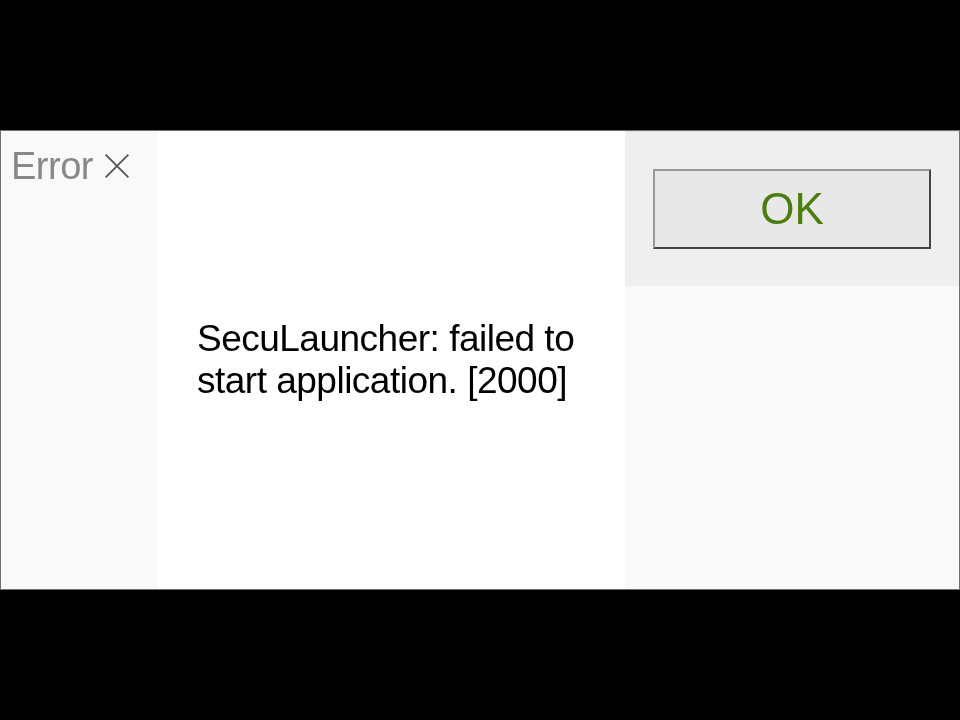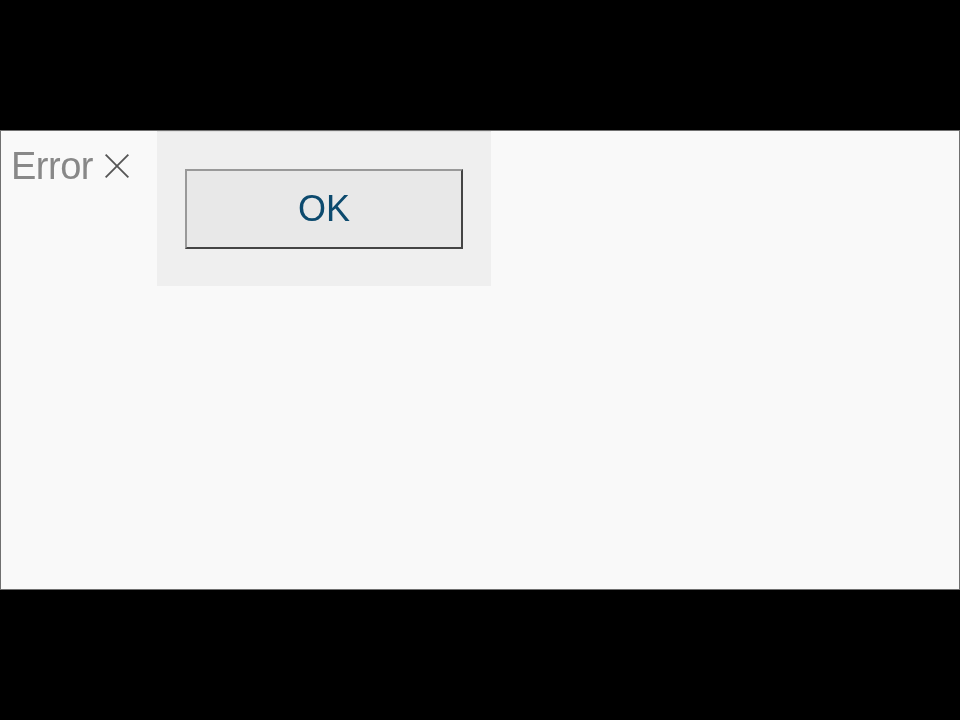--- a/index.html
+++ b/index.html
@@ -75,38 +75,41 @@
       justify-content: flex-end;
       padding: 0 28px;
     }
     .ok-button {
       width: 278px;
       height: 80px;
       background: #e8e8e8;
       border: 2px solid #999999;
       border-right-color: #444444;
       border-bottom-color: #444444;
-      font-size: 36px;
+      font-size: 44px;
       font-family: inherit;
-      color: #0c4a6e;
+      color: #4d7c0f;
       cursor: pointer;
       display: flex;
       align-items: center;
       justify-content: center;
     }
   </style>
 </head>
 <body>
 
 <div class="dialog">
   <div class="title-bar">
     <span class="title-text">Error</span>
     <div class="close-btn">
       <svg viewBox="0 0 24 24" fill="none" stroke="currentColor" stroke-width="1.3">
         <line x1="4" y1="4" x2="20" y2="20"></line>
         <line x1="20" y1="4" x2="4" y2="20"></line>
       </svg>
     </div>
   </div>
+  <div class="content-area">
+    <span class="message-text">SecuLauncher: failed to start application. [2000]</span>
+  </div>
   <div class="button-bar">
     <button class="ok-button">OK</button>
   </div>
 </div>
 
 </body></html>

